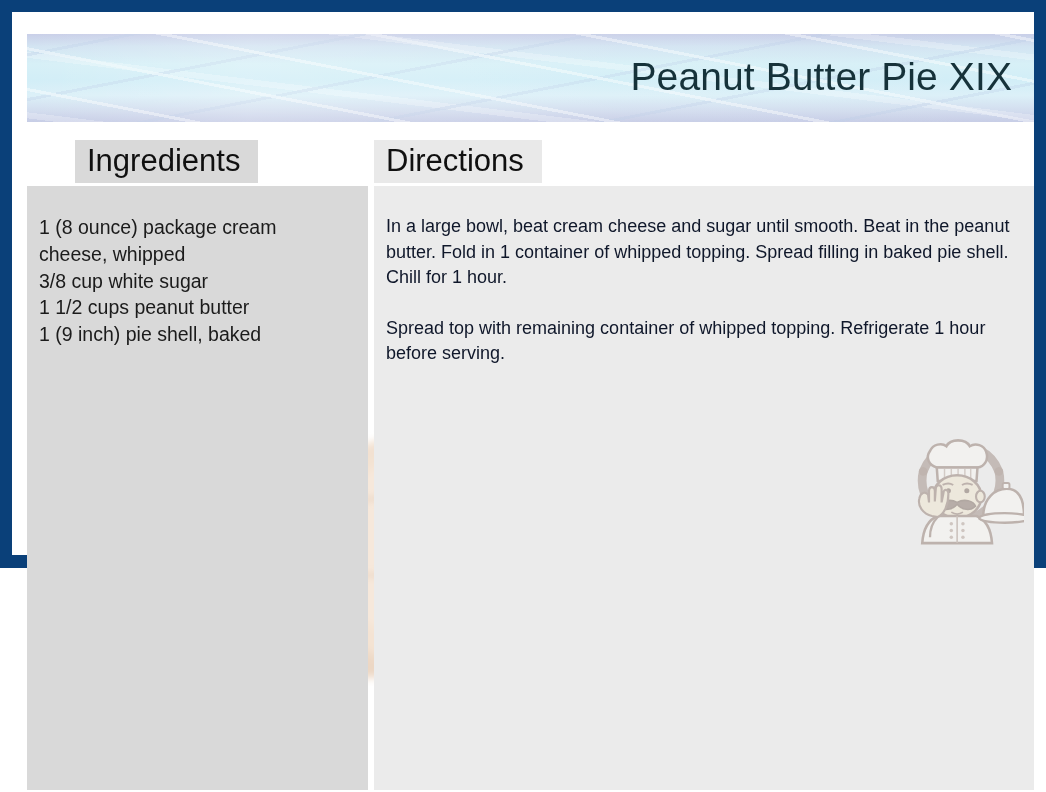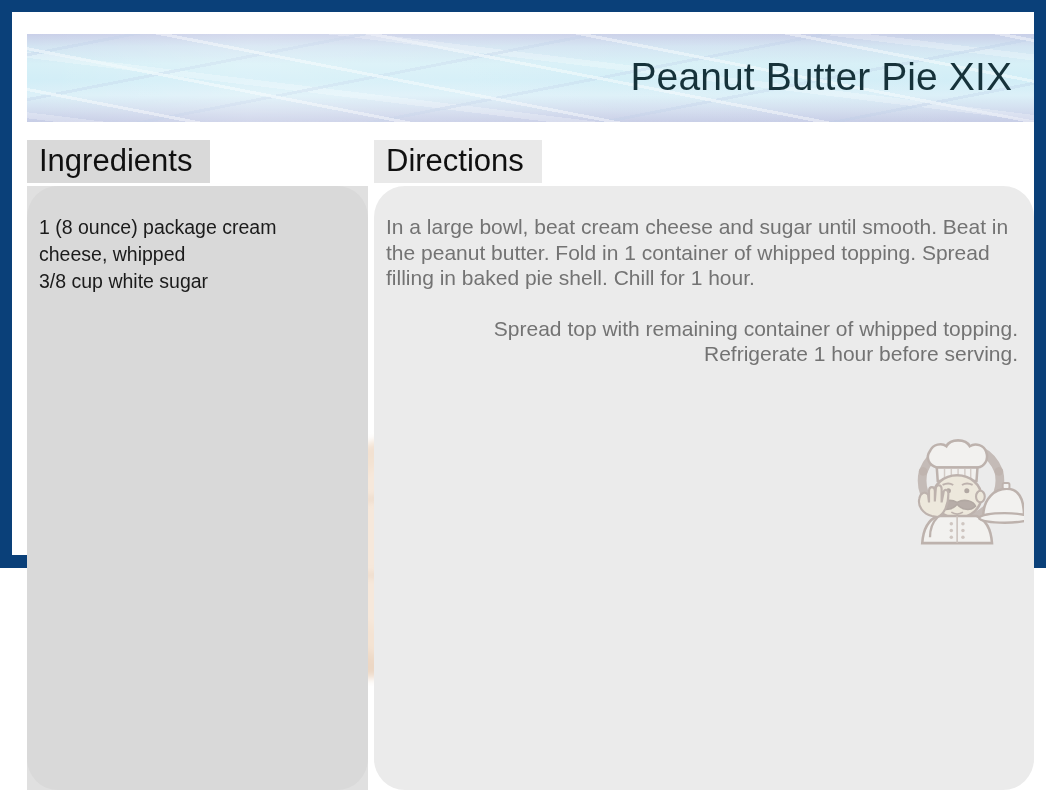--- a/index.html
+++ b/index.html
@@ -107,52 +107,51 @@
 
   .section-header {
     position: relative;
     display: inline-block;
     padding: 4px 18px 5px 12px;
     font-size: 31px;
     line-height: 1.1;
     color: #101010;
     z-index: 2;
   }
-  #col-ingredients .section-header { background: #d9d9d9; }
+  #col-ingredients .section-header { background: #d9d9d9; margin-left: 48px; }
   #col-directions  .section-header { background: #e9e9e9; text-align: center; }
 
   .section-body {
     position: absolute;
     left: 0;
     top: 46px;
     width: 100%;
     height: 604px;
     box-sizing: border-box;
     padding: 28px 16px 16px 12px;
     overflow: hidden;
     z-index: 1;
-    border-radius: 31px;
   }
   #col-ingredients .section-body { background: #d9d9d9; }
   #col-directions  .section-body { background: #ebebeb; }
 
   .ingredient-line {
     font-size: 19.5px;
     line-height: 26.8px;
     color: #1b1b1b;
     white-space: nowrap;
   }
   .direction-para {
-    font-size: 21px;
+    font-size: 18px;
     line-height: 25.5px;
-    color: #737373;
+    color: #0f172a;
     margin: 0 0 25px 0;
     max-width: 640px;
   }
-  .direction-para:last-child { margin-bottom: 0; text-align: right; }
+  .direction-para:last-child { margin-bottom: 0; }
 
   
   #pie-image {
     position: absolute;
     left: 243px;
     top: 398px;
     width: 520px;
     height: 320px;
     z-index: 0;
     pointer-events: none;
@@ -257,20 +256,22 @@
       </svg>
     </div>
 
     <div id="pie-overlay-left"></div>
 
     <div class="col" id="col-ingredients">
       <div class="section-body">
         <div class="ingredient-line">1 (8 ounce) package cream</div>
         <div class="ingredient-line">cheese, whipped</div>
         <div class="ingredient-line">3/8 cup white sugar</div>
+        <div class="ingredient-line">1 1/2 cups peanut butter</div>
+        <div class="ingredient-line">1 (9 inch) pie shell, baked</div>
       </div>
       <div class="section-header">Ingredients</div>
     </div>
 
     <div class="col" id="col-directions">
       <div class="section-body">
         <p class="direction-para">In a large bowl, beat cream cheese and sugar until smooth. Beat in the peanut butter. Fold in 1 container of whipped topping. Spread filling in baked pie shell. Chill for 1 hour.</p>
         <p class="direction-para">Spread top with remaining container of whipped topping. Refrigerate 1 hour before serving.</p>
       </div>
       <div class="section-header">Directions</div>

